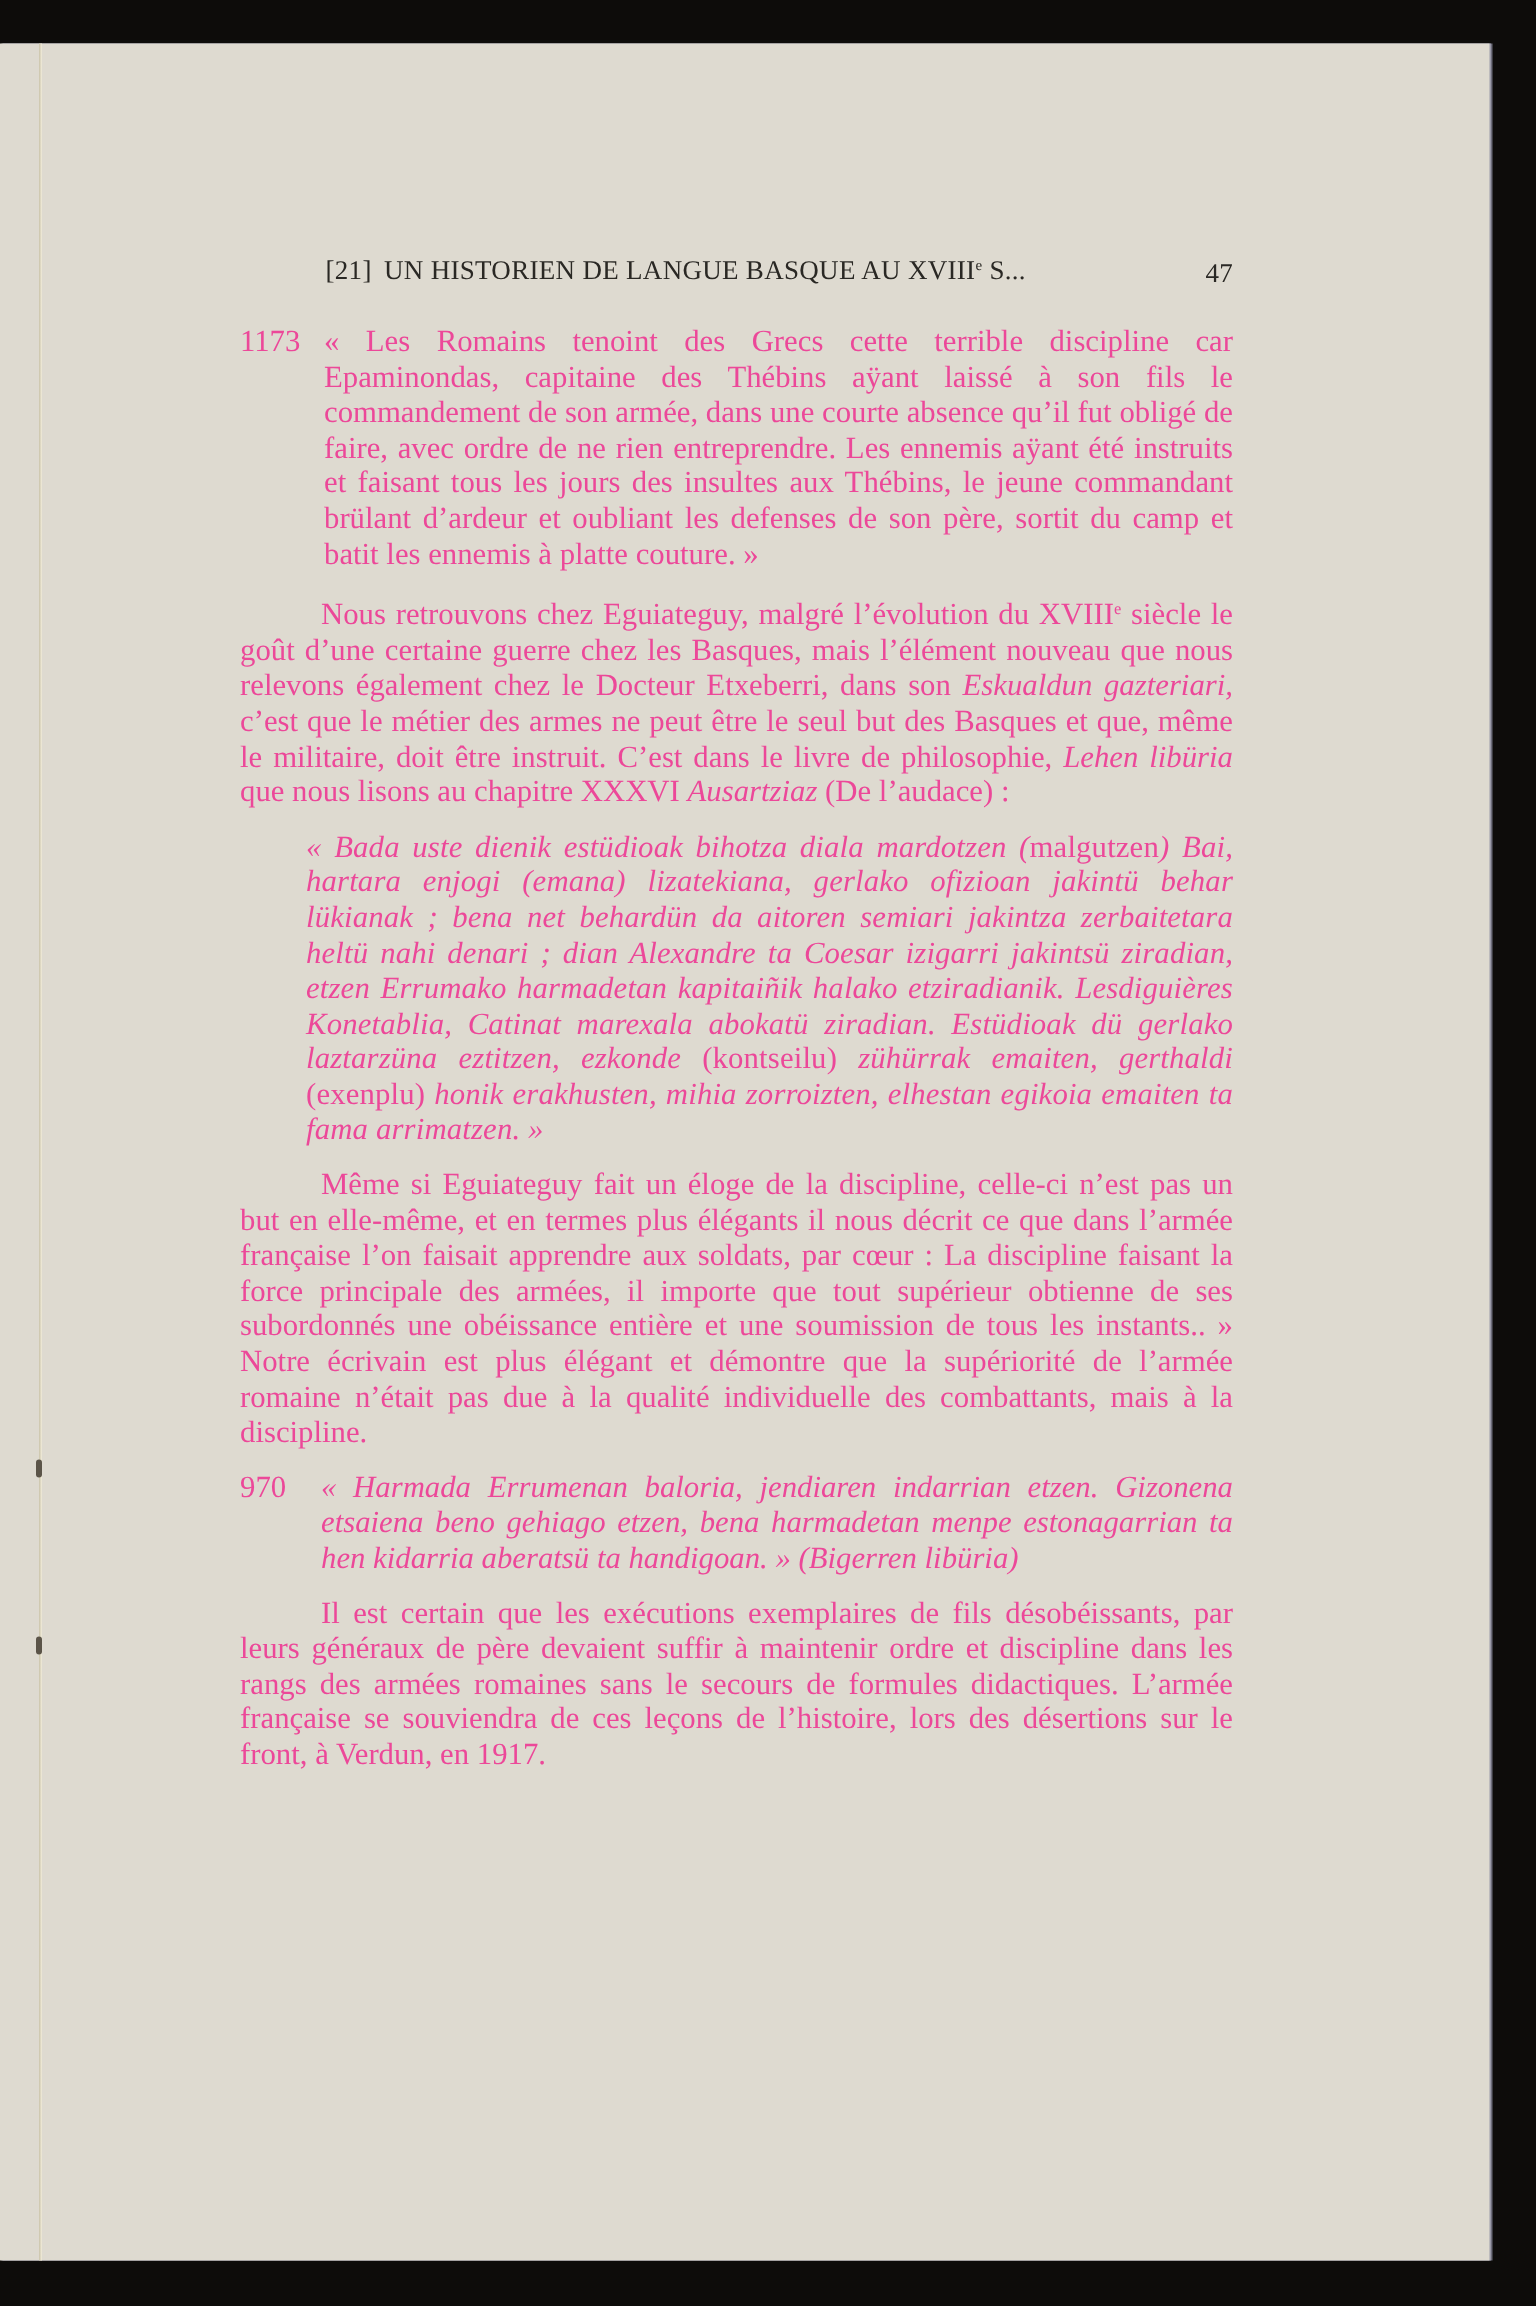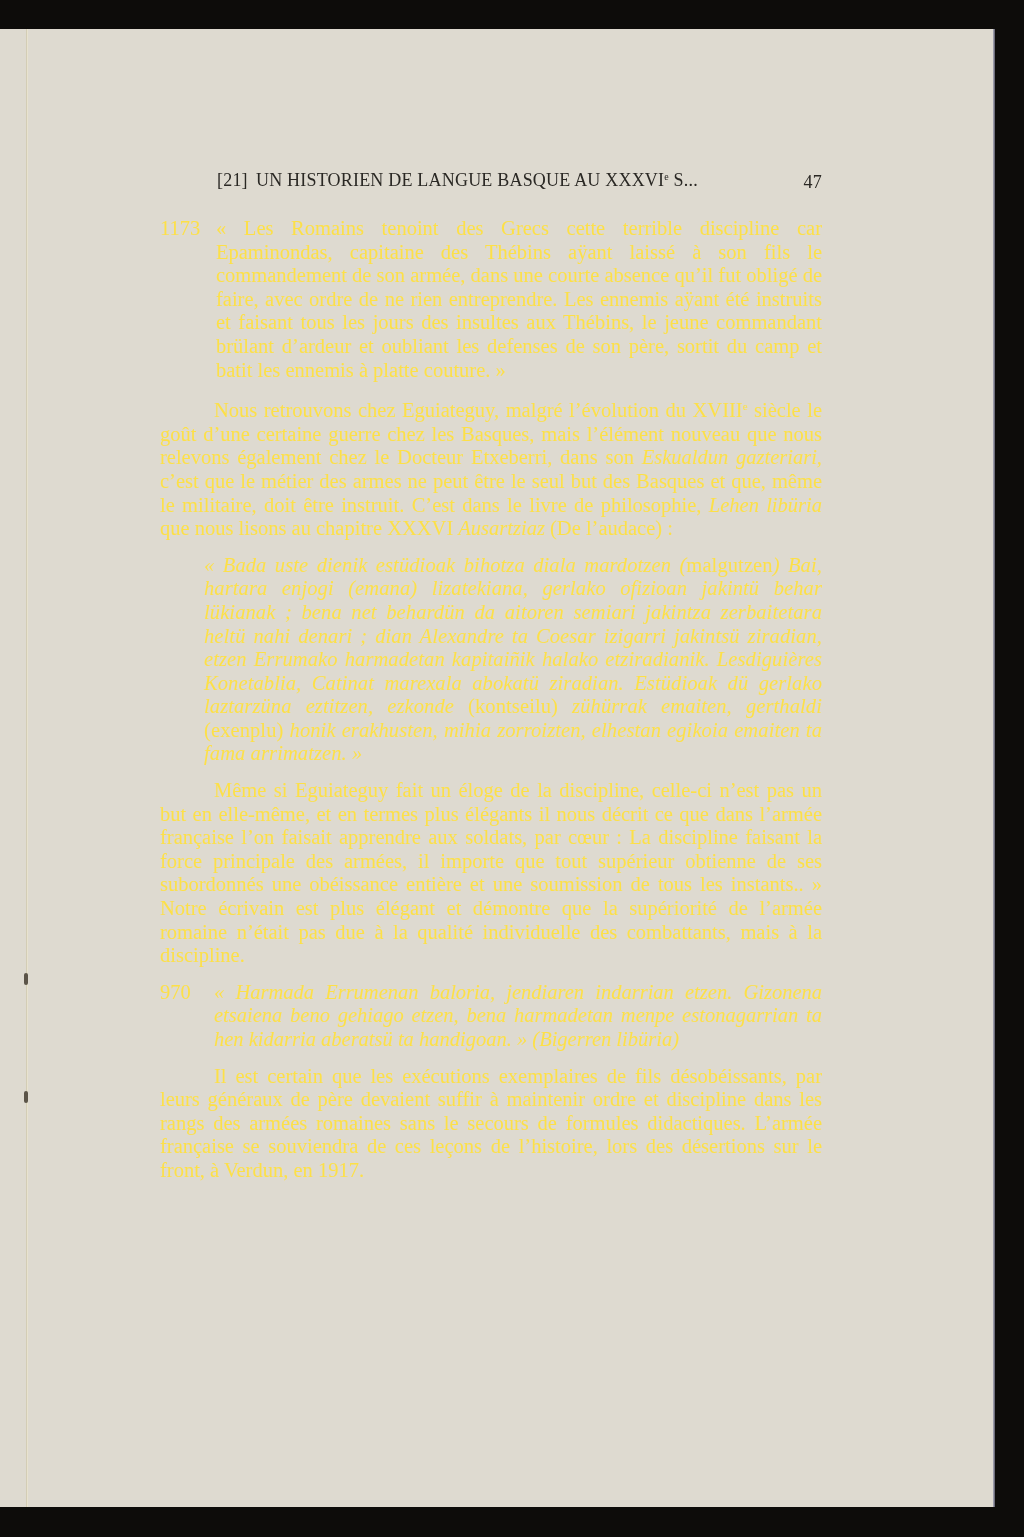--- a/index.html
+++ b/index.html
@@ -23,21 +23,21 @@
     .running-head {
       position: absolute; top: 170px; left: 176px; width: 646px;
       font-size: 18px; color: #2a2824; letter-spacing: 0.2px;
     }
     .running-head .num { position: absolute; left: 0; margin-left: 41px; }
     .running-head .title { position: absolute; left: 80px; }
     .running-head .title sup { font-size: 10px; vertical-align: 6px; }
     .running-head .pg { position: absolute; right: 0; top: 2px; }
     .content {
       position: absolute; top: 217px; left: 160px; width: 662px;
-      font-size: 20.5px; line-height: 23.6px; color: #fde047;
+      font-size: 20.5px; line-height: 23.6px; color: #ec4899;
       text-align: justify;
     }
     .entry { display: flex; margin-bottom: 13px; }
     .entry .n { flex: 0 0 56px; }
     .entry .t { flex: 1; }
     .entry.e970 .n { flex: 0 0 54px; }
     p.para { margin: 0 0 13px 0; text-indent: 54px; }
     .quote { margin: 0 0 13px 44px; font-style: italic; letter-spacing: 0.1px; font-family: Liberation Serif, serif; }
     .quote .up { font-style: normal; }
     i { font-style: italic; }
@@ -47,21 +47,21 @@
 <body>
 
 <div class="page">
   <div class="spine"></div>
   <div class="spine-mark a"></div>
   <div class="spine-mark b"></div>
 </div>
 
 <div class="running-head">
   <span class="num">[21]</span>
-  <span class="title"><span>UN HISTORIEN DE LANGUE BASQUE AU XXXVI</span><sup>e</sup><span> S...</span></span>
+  <span class="title"><span>UN HISTORIEN DE LANGUE BASQUE AU XVIII</span><sup>e</sup><span> S...</span></span>
   <span class="pg">47</span>
 </div>
 
 <div class="content">
 
   <div class="entry">
     <span class="n">1173</span>
     <span class="t">« Les Romains tenoint des Grecs cette terrible discipline car Epaminondas, capitaine des Thébins aÿant laissé à son fils le commandement de son armée, dans une courte absence qu’il fut obligé de faire, avec ordre de ne rien entreprendre. Les ennemis aÿant été instruits et faisant tous les jours des insultes aux Thébins, le jeune commandant brülant d’ardeur et oubliant les defenses de son père, sortit du camp et batit les ennemis à platte couture. »</span>
   </div>
 

